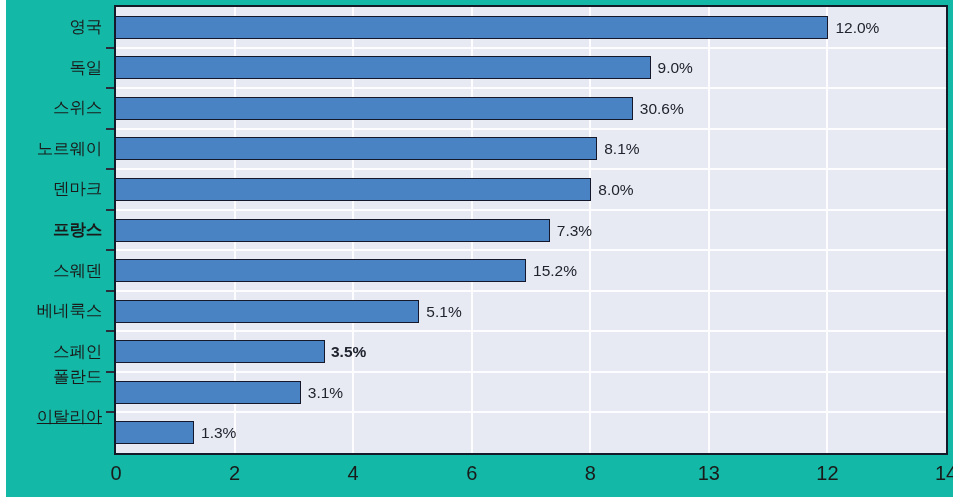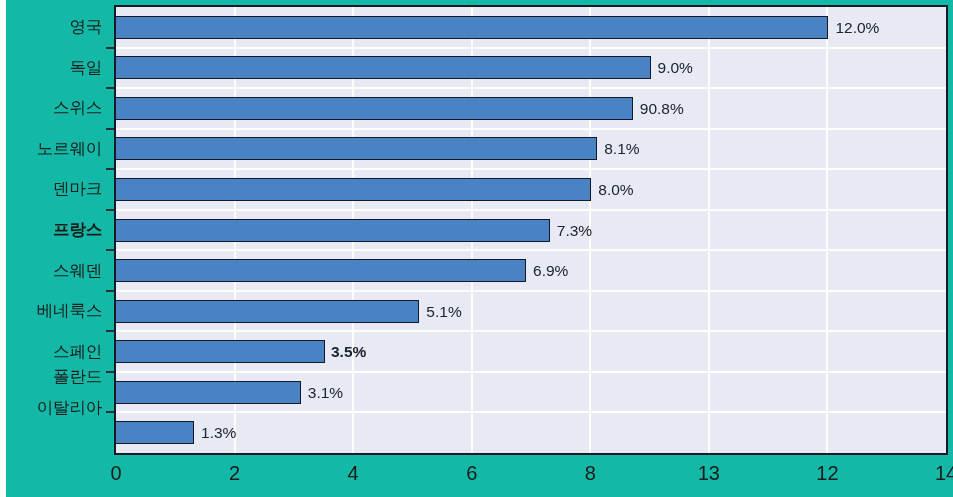--- a/index.html
+++ b/index.html
@@ -137,21 +137,21 @@
       <div class="cat-label" style="top: 13.2727px;">영국</div>
       <div class="cat-label" style="top: 53.8182px;">독일</div>
       <div class="cat-label" style="top: 94.3636px;">스위스</div>
       <div class="cat-label" style="top: 134.909px;">노르웨이</div>
       <div class="cat-label" style="top: 175.455px;">덴마크</div>
       <div class="cat-label" style="top: 216px; font-weight: bold;">프랑스</div>
       <div class="cat-label" style="top: 256.545px;">스웨덴</div>
       <div class="cat-label" style="top: 297.091px; text-align: right;">베네룩스</div>
       <div class="cat-label" style="top: 337.636px;">스페인</div>
       <div class="cat-label" style="top: 363px; padding-left: 46px;">폴란드</div>
-      <div class="cat-label" style="top: 394px;">이탈리아</div>
+      <div class="cat-label" style="top: 403px; text-decoration: underline;">이탈리아</div>
     </div>
 
   <div id="plot-area">
     <div id="grid-layer">
         <div class="vgrid" style="left: 117.571px;"></div>
         <div class="vgrid" style="left: 236.143px;"></div>
         <div class="vgrid" style="left: 354.714px;"></div>
         <div class="vgrid" style="left: 473.286px;"></div>
         <div class="vgrid" style="left: 591.857px;"></div>
         <div class="vgrid" style="left: 710.429px;"></div>
@@ -170,37 +170,37 @@
         <div class="bar-row" style="top: 8.77273px;">
           <div class="bar" style="width: 713.429px; background: rgb(74, 131, 196); border-color: rgb(20, 24, 42);"></div>
           <div class="bar-value" style="left: 719.429px;">12.0%</div>
         </div>
         <div class="bar-row" style="top: 49.3182px;">
           <div class="bar" style="width: 535.571px; background: rgb(74, 131, 196); border-color: rgb(20, 24, 42);"></div>
           <div class="bar-value" style="left: 541.571px;">9.0%</div>
         </div>
         <div class="bar-row" style="top: 89.8636px;">
           <div class="bar" style="width: 517.786px; background: rgb(74, 131, 196); border-color: rgb(20, 24, 42);"></div>
-          <div class="bar-value" style="left: 523.786px;">90.8%</div>
+          <div class="bar-value" style="left: 523.786px;">30.6%</div>
         </div>
         <div class="bar-row" style="top: 130.409px;">
           <div class="bar" style="width: 482.214px; background: rgb(74, 131, 196); border-color: rgb(20, 24, 42);"></div>
           <div class="bar-value" style="left: 488.214px;">8.1%</div>
         </div>
         <div class="bar-row" style="top: 170.955px;">
           <div class="bar" style="width: 476.286px; background: rgb(74, 131, 196); border-color: rgb(20, 24, 42);"></div>
           <div class="bar-value" style="left: 482.286px;">8.0%</div>
         </div>
         <div class="bar-row" style="top: 211.5px;">
           <div class="bar" style="width: 434.786px; background: rgb(74, 131, 196); border-color: rgb(20, 24, 42);"></div>
           <div class="bar-value" style="left: 440.786px;">7.3%</div>
         </div>
         <div class="bar-row" style="top: 252.045px;">
           <div class="bar" style="width: 411.071px; background: rgb(74, 131, 196); border-color: rgb(20, 24, 42);"></div>
-          <div class="bar-value" style="left: 417.071px;">6.9%</div>
+          <div class="bar-value" style="left: 417.071px;">15.2%</div>
         </div>
         <div class="bar-row" style="top: 292.591px;">
           <div class="bar" style="width: 304.357px; background: rgb(74, 131, 196); border-color: rgb(20, 24, 42);"></div>
           <div class="bar-value" style="left: 310.357px;">5.1%</div>
         </div>
         <div class="bar-row" style="top: 333.136px;">
           <div class="bar" style="width: 209.5px; background: rgb(74, 131, 196); border-color: rgb(20, 24, 42);"></div>
           <div class="bar-value" style="left: 215px; font-weight: bold;">3.5%</div>
         </div>
         <div class="bar-row" style="top: 373.682px;">

